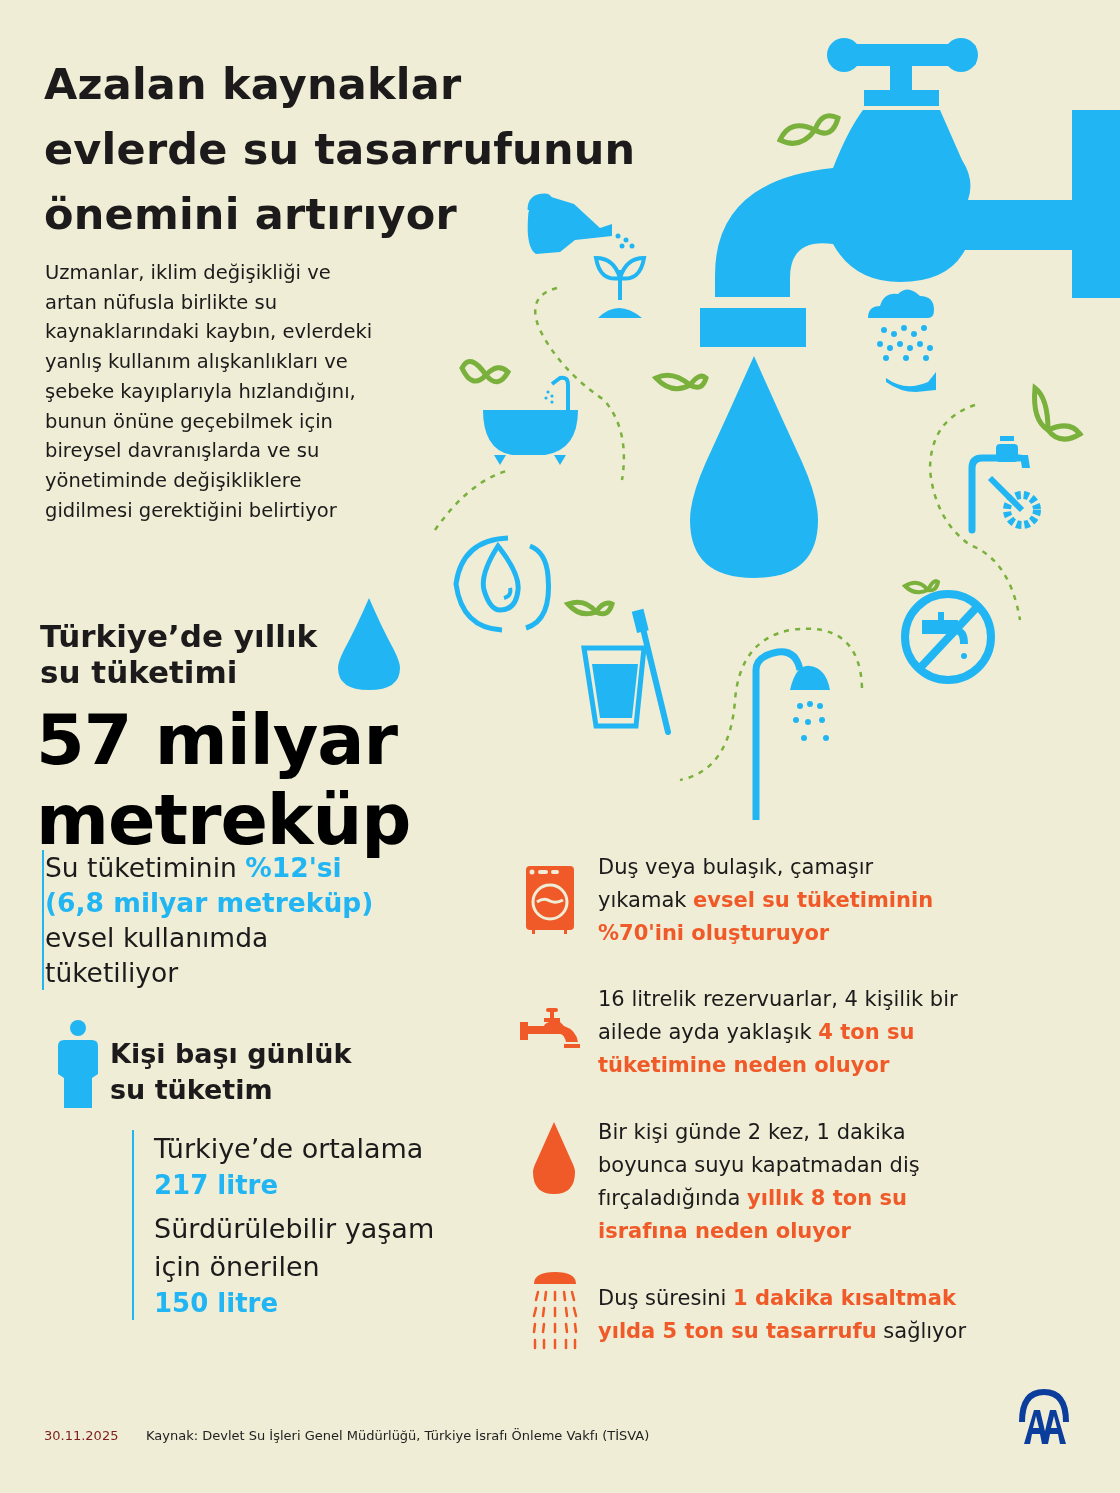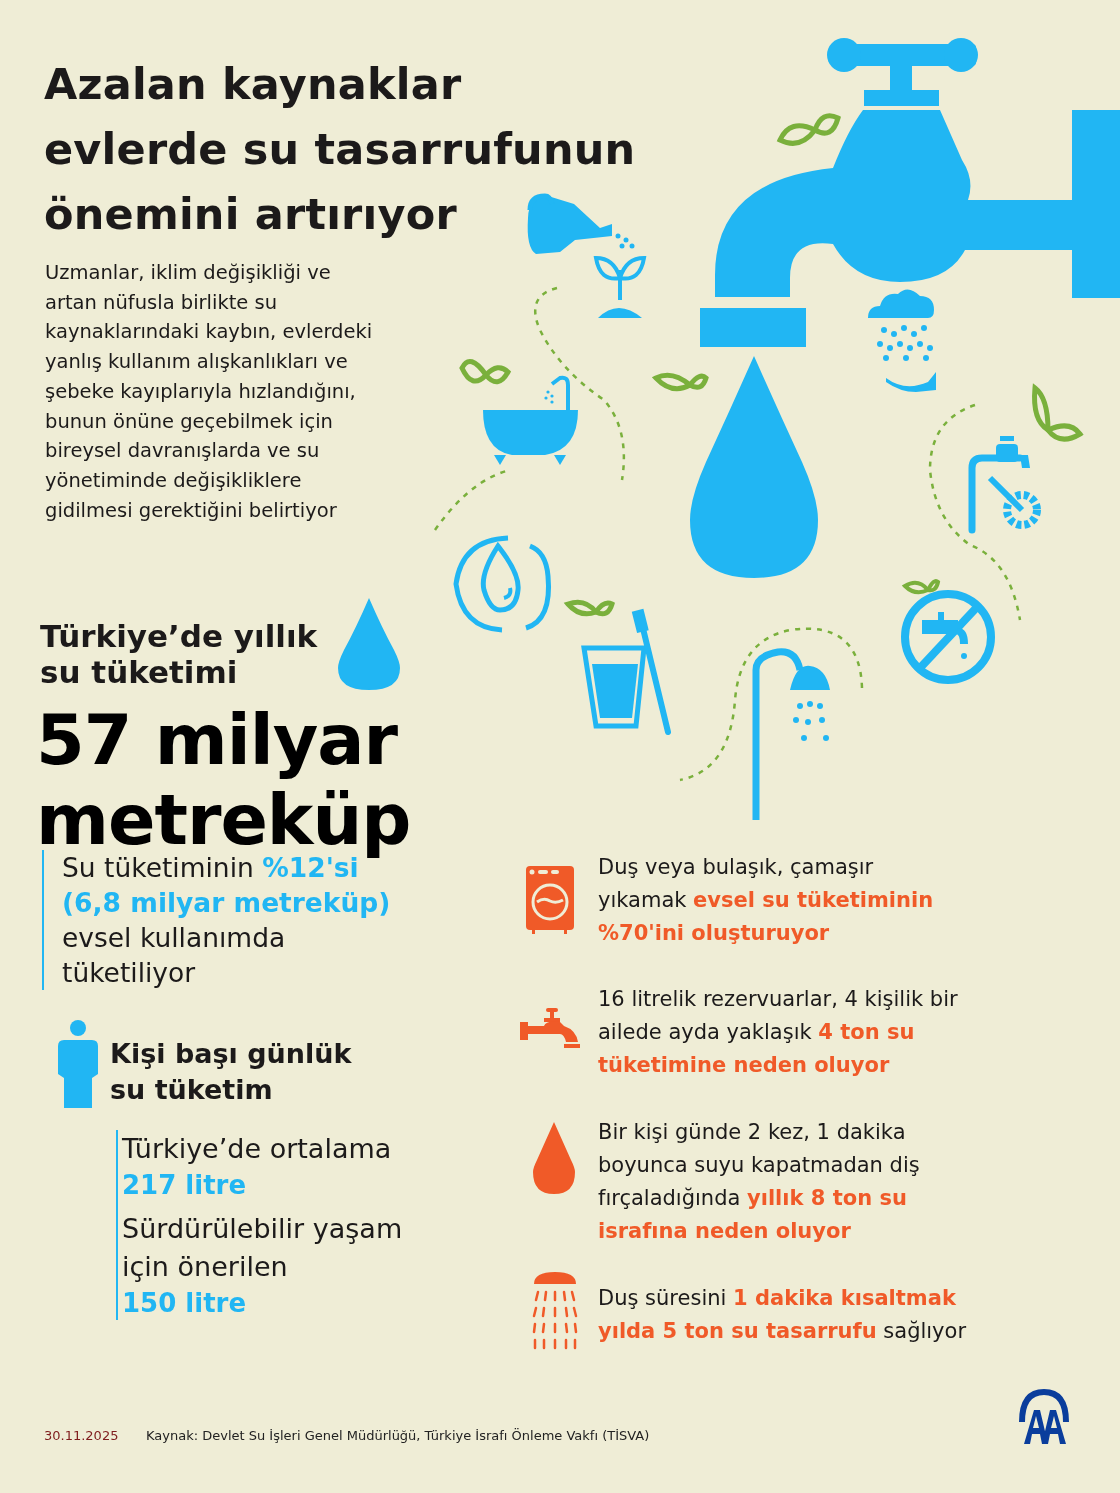--- a/index.html
+++ b/index.html
@@ -3,25 +3,25 @@
 <meta charset="utf-8">
 <style>
   html, body { margin:0; padding:0; }
   body { width:1120px; height:1493px; background:#efedd6; position:relative; overflow:hidden;
          font-family:"DejaVu Sans", "Liberation Sans", sans-serif; color:#1c1a1a; }
   .abs { position:absolute; }
   .title { left:44px; top:52px; width:640px; font-size:43px; line-height:65px; font-weight:bold; letter-spacing:0.2px; margin:0; }
   .intro { left:45px; top:258px; width:380px; font-size:19.5px; line-height:29.7px; }
   .annual-label { left:40px; top:618px; font-size:31px; line-height:36px; font-weight:bold; }
   .big { left:36px; top:692px; font-size:70px; line-height:80px; font-weight:bold; color:#000000; letter-spacing:-1px;margin-top:8px; }
-  .share { left:42px; top:850px; border-left:2px solid #21b6f3; padding-left:18px; font-size:26.5px; line-height:35px; width:360px; }
+  .share { left:42px; top:850px; border-left:2px solid #21b6f3; padding-left:1px; font-size:26.5px; line-height:35px; width:360px; }
   .blue { color:#21b6f3; font-weight:bold; }
   .orange { color:#f05a28; font-weight:bold; }
   .person-head { left:110px; top:1036px; font-size:27px; line-height:36px; font-weight:bold; }
-  .daily { left:116px; top:1130px; border-left:2px solid #21b6f3; padding-left:4px; font-size:27px; line-height:38px; width:340px; }
+  .daily { left:132px; top:1130px; border-left:2px solid #21b6f3; padding-left:20px; font-size:27px; line-height:38px; width:340px; }
   .daily .val { font-size:26px; font-weight:bold; color:#21b6f3; line-height:34px; }
   .daily .gap { height:8px; }
   .fact { left:598px; font-size:21px; line-height:33px; width:430px; }
   .footer-date { left:44px; top:1428px; font-size:13px; color:#7f1d1d; }
   .footer-src { left:146px; top:1428px; font-size:13px; color:#222; }
   svg { display:block; }
 </style>
 </head>
 <body>
 

